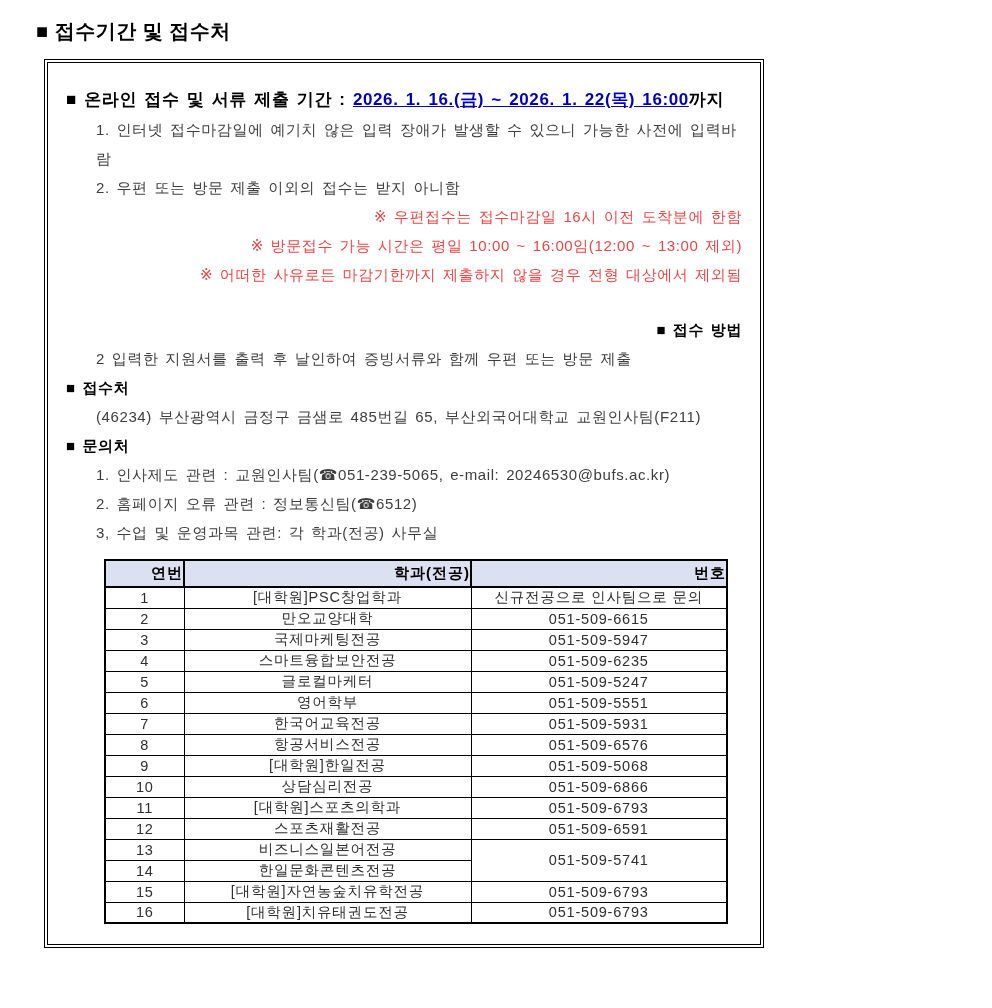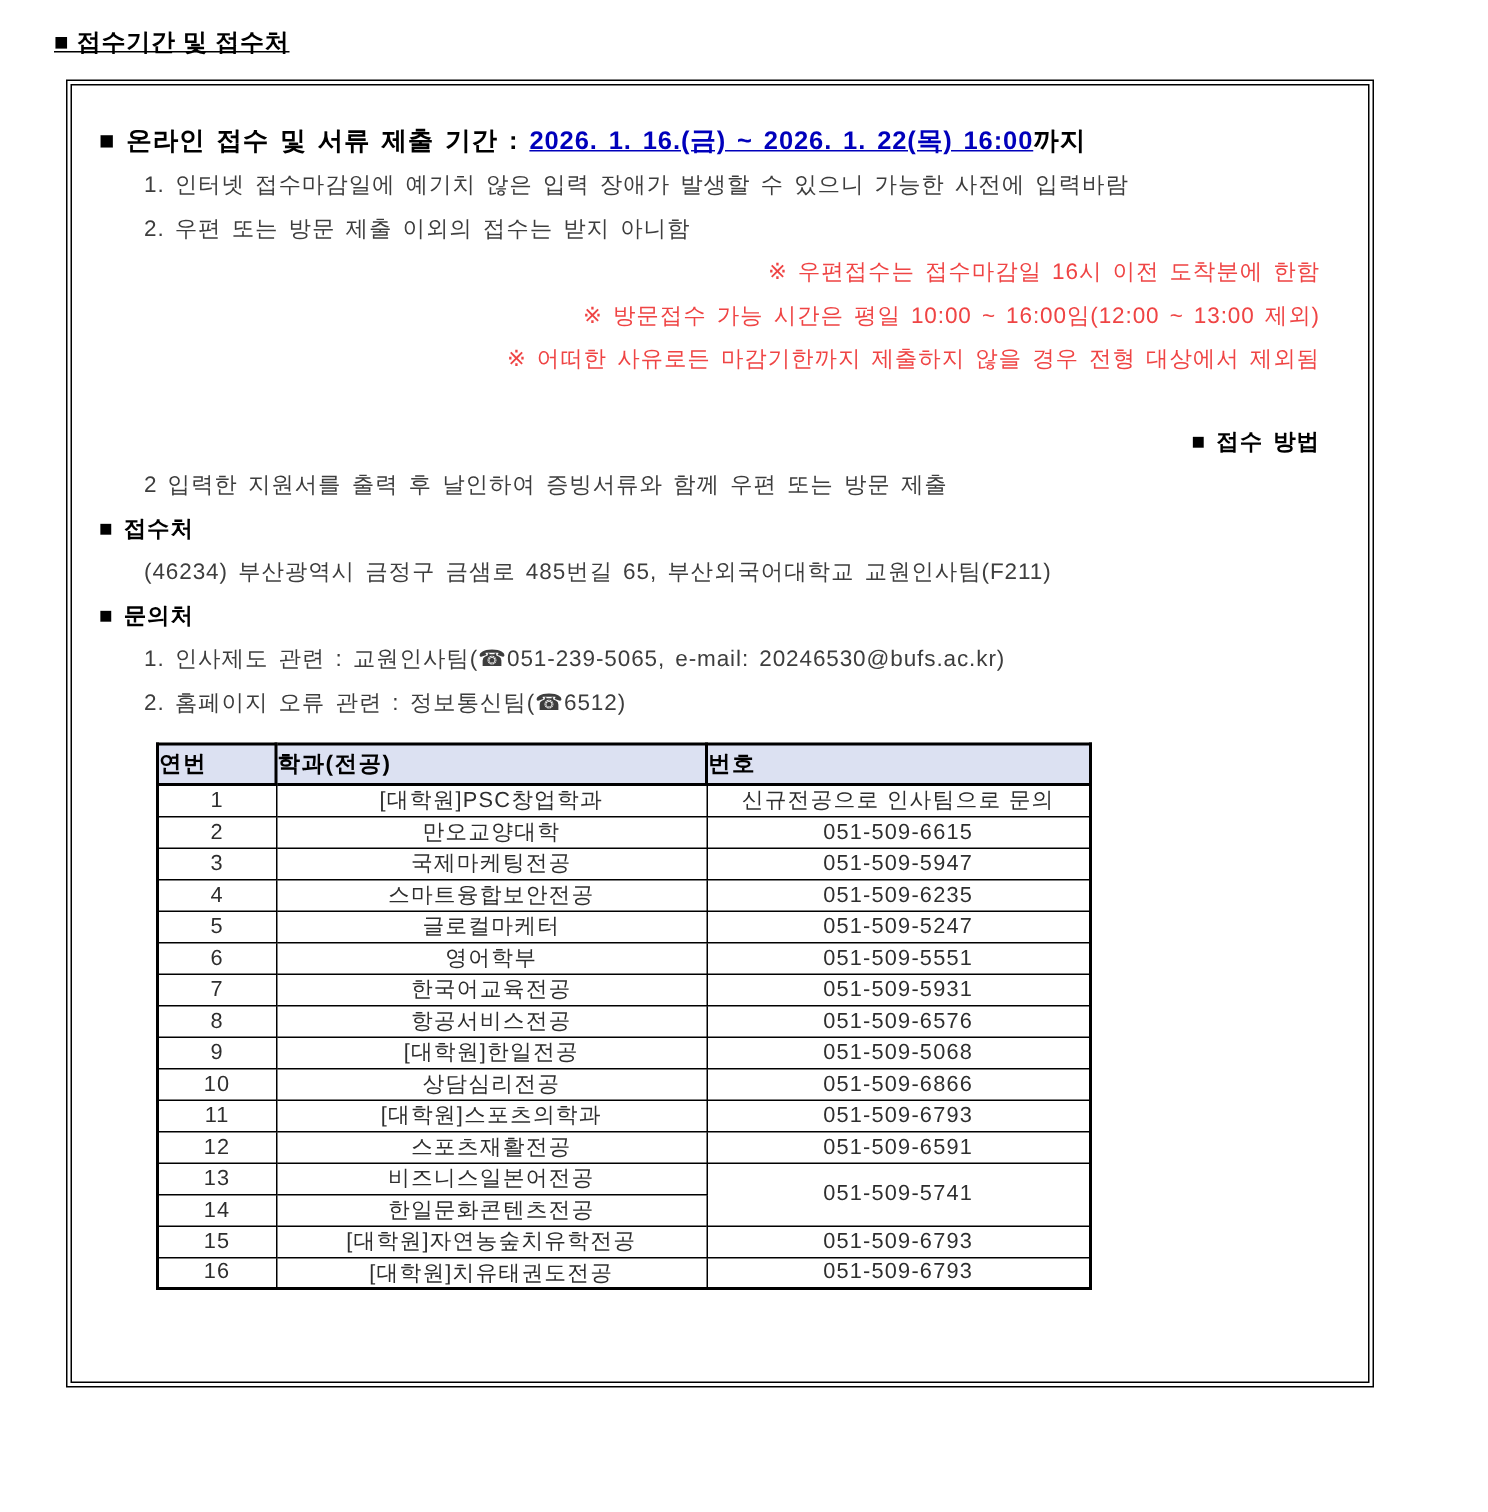--- a/index.html
+++ b/index.html
@@ -8,33 +8,32 @@
     width: 992px;
     height: 1008px;
     font-family: "Liberation Sans", "DejaVu Sans", sans-serif;
     color: #000;
     position: relative;
     overflow: hidden;
   }
   .page { padding: 10px 30px 0 34px; }
 
   .page-title {
-    font-size: 16px;
+    font-size: 20px;
     font-weight: bold;
     letter-spacing: 0.5px;
     margin: 8px 0 14px 2px;
     color: #000;
-    text-decoration: underline;
   }
 
   .content-box {
     border: 4px double #000;
-    width: 872px;
+    width: 720px;
     margin-left: 10px;
-    padding: 22px 32px 20px 18px;
+    padding: 22px 18px 20px 18px;
     min-height: 872px;
   }
 
   .line {
     font-size: 15px;
     line-height: 29px;
     letter-spacing: 0.6px;
     word-spacing: 2px;
     color: #3d3d3d;
   }
@@ -64,21 +63,21 @@
   }
   table.dept-table col.c1 { width: 79px; }
   table.dept-table col.c2 { width: 287px; }
   table.dept-table col.c3 { width: 256px; }
   table.dept-table th {
     background: #dce1f2;
     border: 2px solid #000;
     font-size: 15px;
     font-weight: bold;
     height: 27px;
-    text-align: left;
+    text-align: right;
     letter-spacing: 1px;
   }
   table.dept-table td {
     border: 1px solid #000;
     font-size: 14.5px;
     color: #2e2e2e;
     height: 21px;
     text-align: center;
     letter-spacing: 0.8px;
     padding: 0 2px;
@@ -116,20 +115,21 @@
 
     <div class="line heading gap-before">■ 접수 방법</div>
     <div class="line indent1">2 입력한 지원서를 출력 후 날인하여 증빙서류와 함께 우편 또는 방문 제출</div>
 
     <div class="line heading">■ 접수처</div>
     <div class="line indent1">(46234) 부산광역시 금정구 금샘로 485번길 65, 부산외국어대학교 교원인사팀(F211)</div>
 
     <div class="line heading">■ 문의처</div>
     <div class="line indent1">1. 인사제도 관련 : 교원인사팀(☎051-239-5065, e-mail: 20246530@bufs.ac.kr)</div>
     <div class="line indent1">2. 홈페이지 오류 관련 : 정보통신팀(☎6512)</div>
+    <div class="line indent1">3, 수업 및 운영과목 관련: 각 학과(전공) 사무실</div>
 
     <table class="dept-table">
       <colgroup>
           <col class="c1">
           <col class="c2">
           <col class="c3">
         </colgroup>
       <thead>
         <tr>
           <th>연번</th>

